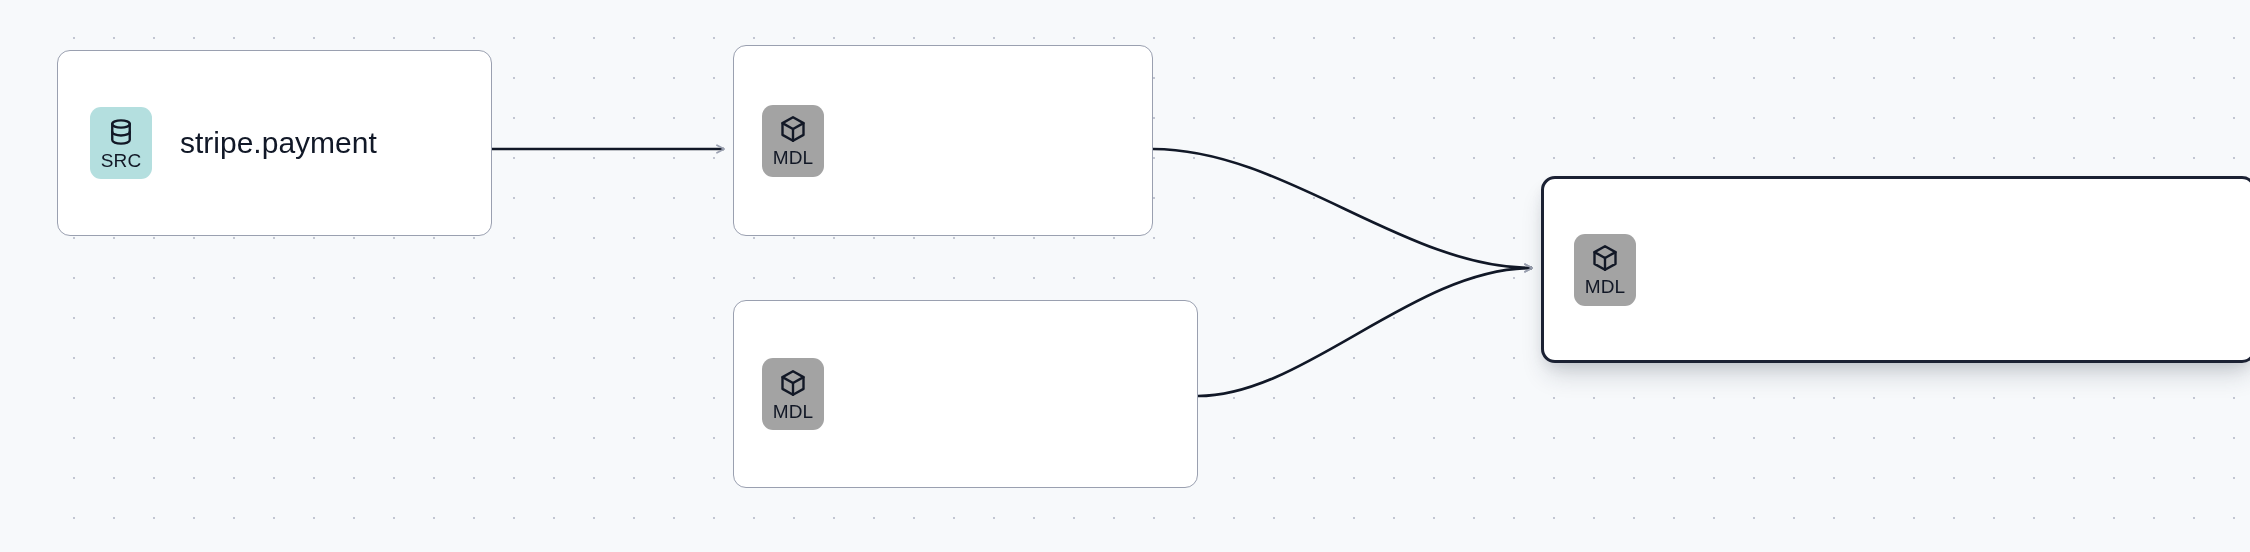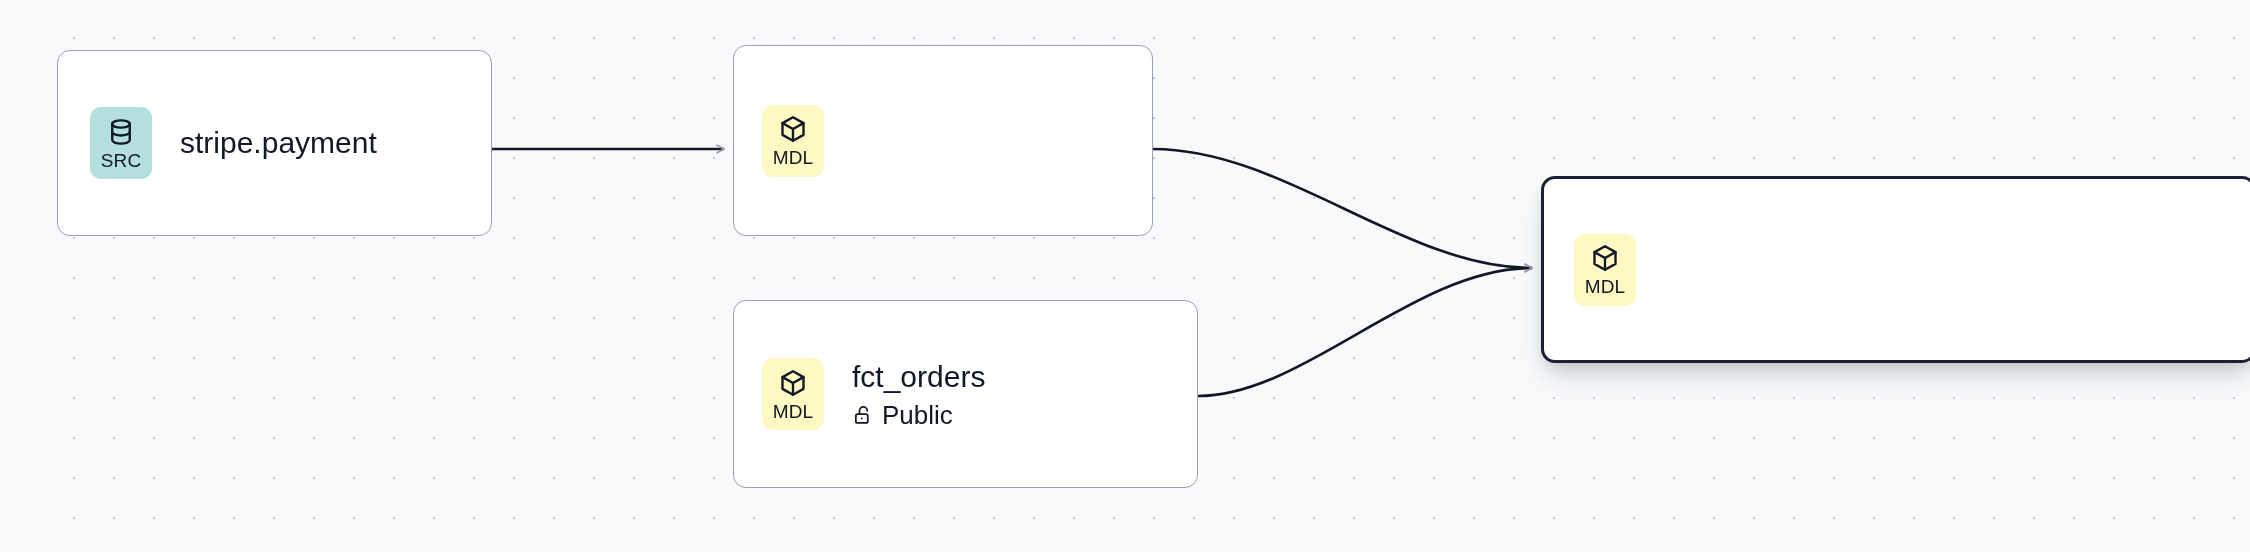--- a/index.html
+++ b/index.html
@@ -61,21 +61,21 @@
     width: 62px;
     height: 72px;
     border-radius: 11px;
     display: flex;
     flex-direction: column;
     align-items: center;
     justify-content: center;
     gap: 1px;
   }
   .node-badge.src { background: #b4dfdf; }
-  .node-badge.mdl { background: #fef9c3; }
+  .node-badge.mdl { background: #a3a3a3; }
 
   .badge-glyph {
     display: block;
     line-height: 0;
   }
   .badge-glyph svg {
     display: block;
   }
   .badge-text {
     font-size: 19px;
@@ -170,33 +170,20 @@
     <div class="node-badge mdl">
       <span class="badge-glyph">
         <svg width="30" height="30" viewBox="0 0 24 24" fill="none" stroke="#121826" stroke-width="1.9" stroke-linecap="round" stroke-linejoin="round">
           <path d="M12 2.6 L 20.4 7.3 L 20.4 16.7 L 12 21.4 L 3.6 16.7 L 3.6 7.3 Z"></path>
           <path d="M3.6 7.3 L 12 12 L 20.4 7.3"></path>
           <path d="M12 12 L 12 21.4"></path>
         </svg>
       </span>
       <span class="badge-text">MDL</span>
     </div>
-    <div class="node-body">
-      <div class="node-title">fct_orders</div>
-      <div class="node-meta">
-        <span>
-          <svg width="22" height="22" viewBox="0 0 24 24" fill="none" stroke="#111827" stroke-width="1.9" stroke-linecap="round" stroke-linejoin="round">
-            <rect x="4.2" y="11" width="13" height="9.6" rx="1.9"></rect>
-            <path d="M8.2 11 V 7.4 A 4.2 4.2 0 0 1 16.6 7.4"></path>
-            <path d="M10.7 15.8 h 0.01"></path>
-          </svg>
-        </span>
-        <span class="node-meta-text">Public</span>
-      </div>
-    </div>
   </div>
 
   <div class="node selected" id="node-agg-journey">
     <div class="node-badge mdl">
       <span class="badge-glyph">
         <svg width="30" height="30" viewBox="0 0 24 24" fill="none" stroke="#121826" stroke-width="1.9" stroke-linecap="round" stroke-linejoin="round">
           <path d="M12 2.6 L 20.4 7.3 L 20.4 16.7 L 12 21.4 L 3.6 16.7 L 3.6 7.3 Z"></path>
           <path d="M3.6 7.3 L 12 12 L 20.4 7.3"></path>
           <path d="M12 12 L 12 21.4"></path>
         </svg>

